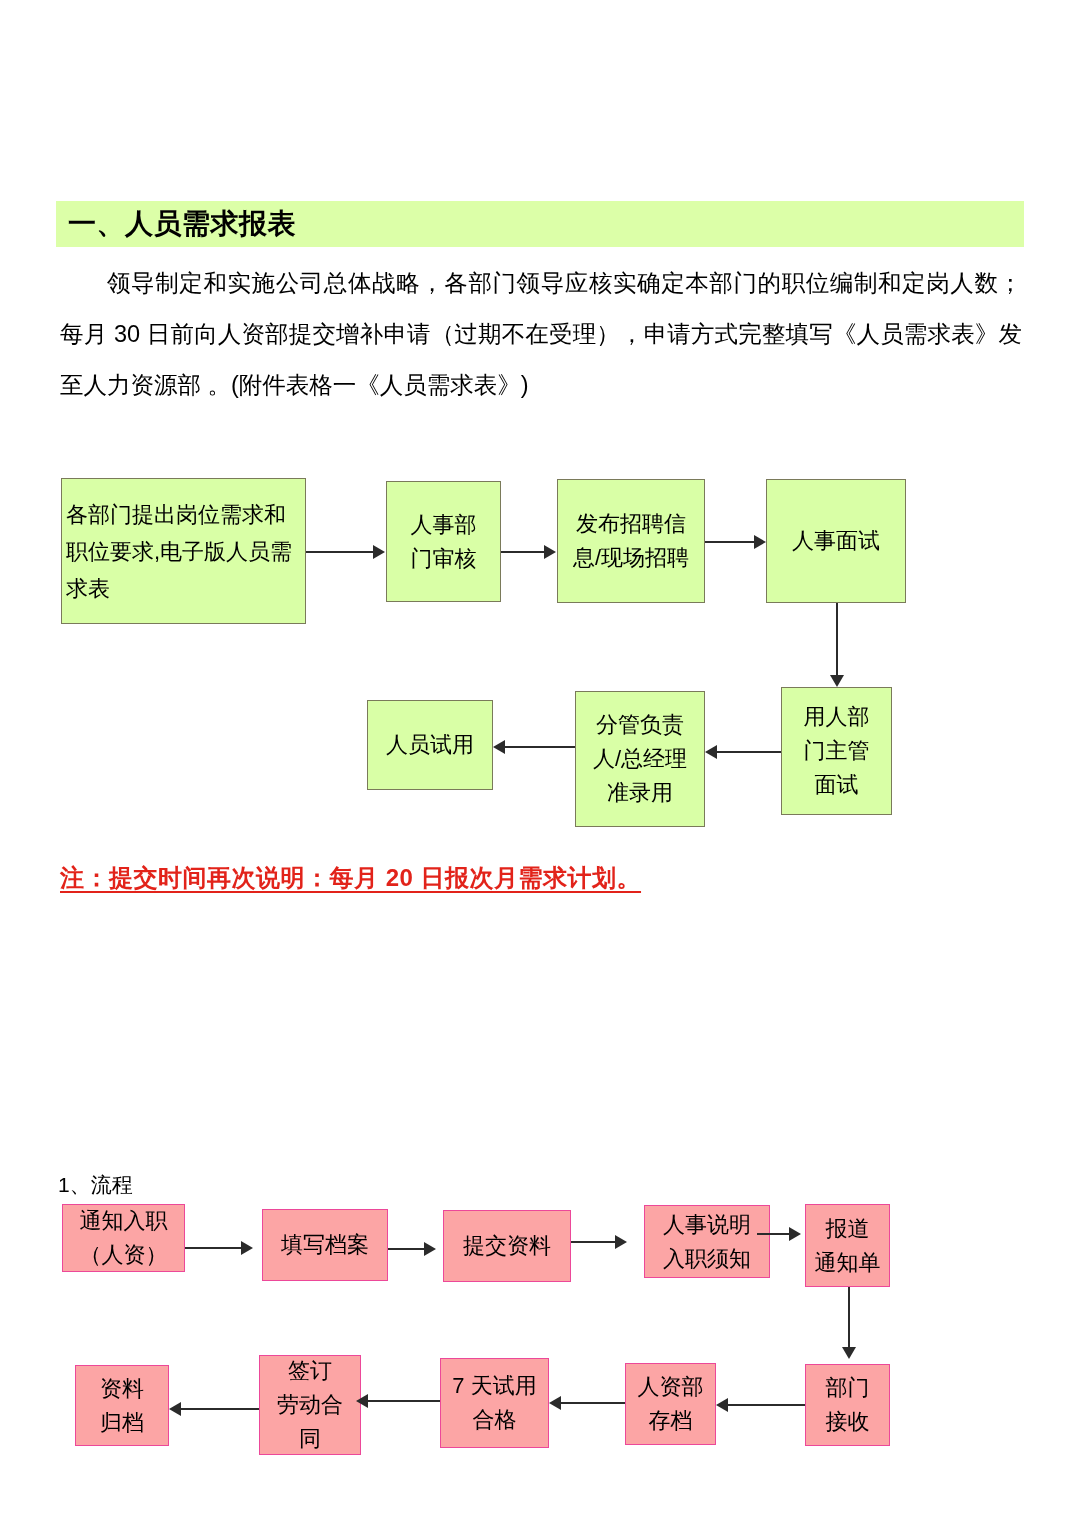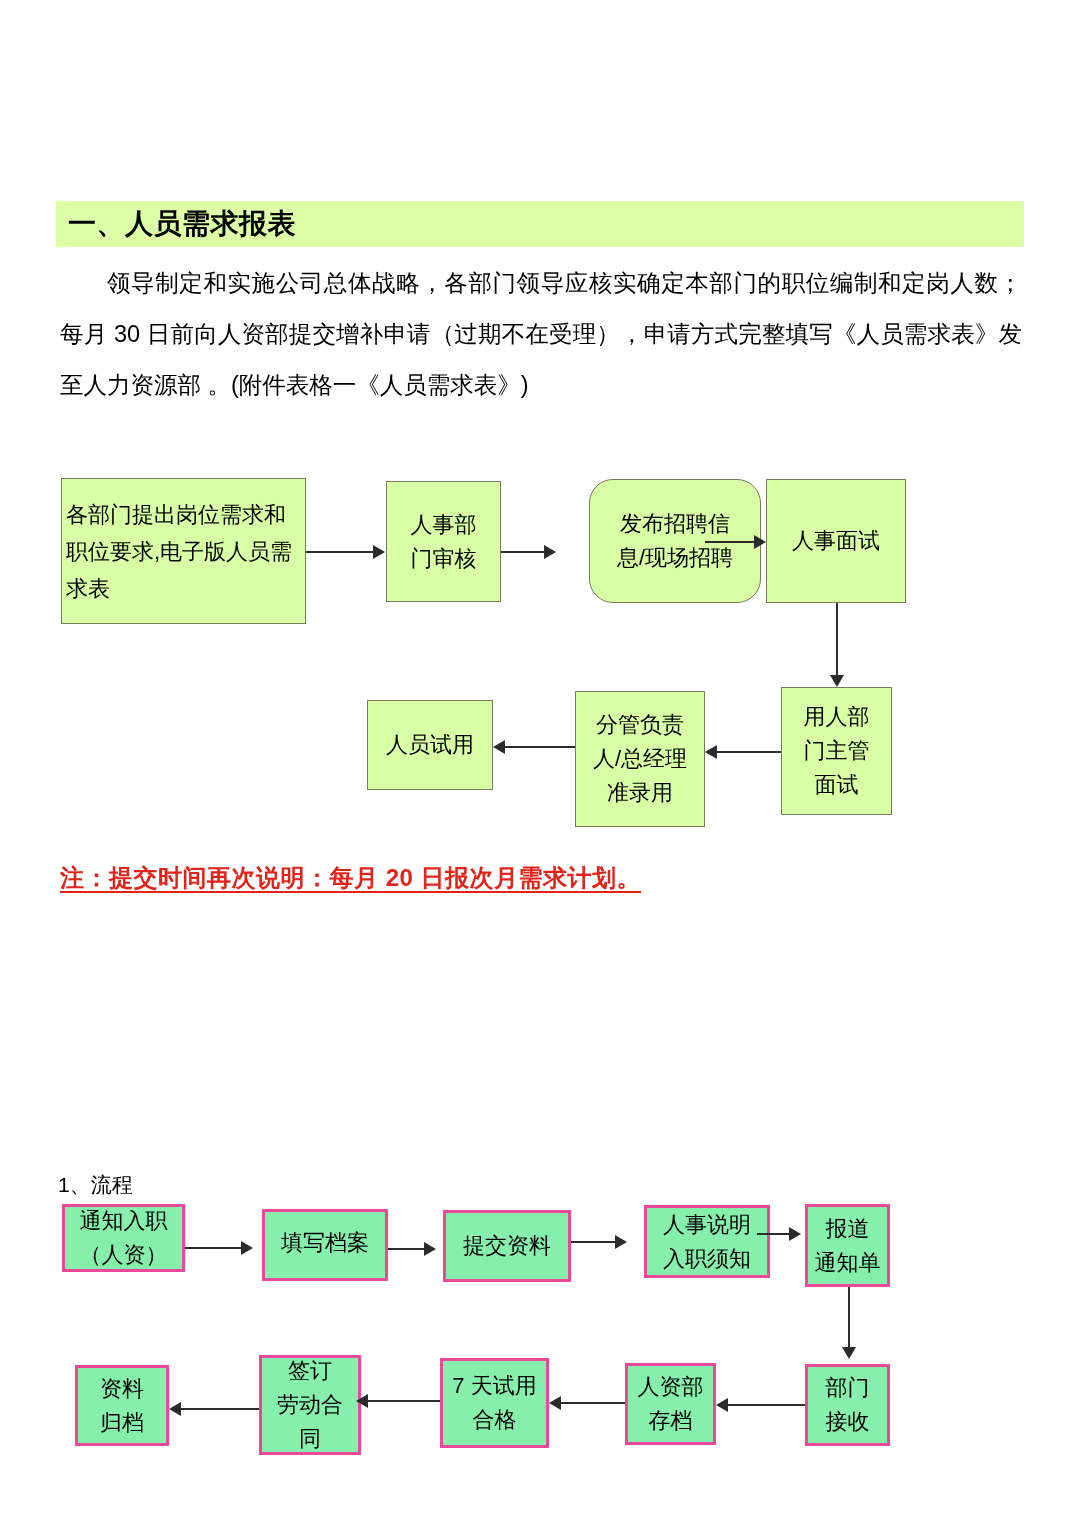--- a/index.html
+++ b/index.html
@@ -94,22 +94,22 @@
     line-height: 34px;
     color: #000;
     white-space: pre-line;
     padding: 0 4px;
   }
   .fbox.green {
     background: #D9FFA6;
     border: 1px solid #7a7a5a;
   }
   .fbox.yellow {
-    background: #86efac;
-    border: 3px solid #ec4899;
+    background: #fca5a5;
+    border: 1px solid #ec4899;
   }
   .fbox .box-text { display: block; }
 
   
   .conn-h {
     position: absolute;
     height: 0;
     border-top: 2.5px solid #2b2b2b;
   }
   .conn-v {
@@ -153,21 +153,21 @@
 
     <div class="fbox green" style="left:61px; top:478px; width:245px; height:146px;">
       <span class="box-text" style="text-align:left; line-height:37px;">各部门提出岗位需求和职位要求,电子版人员需求表</span>
     </div>
 
     <div class="fbox green" style="left:386px; top:481px; width:115px; height:121px;">
       <span class="box-text">人事部
 门审核</span>
     </div>
 
-    <div class="fbox green" style="left:589px; top:479px; width:172px; height:124px;border-radius:24px;">
+    <div class="fbox green" style="left:557px; top:479px; width:148px; height:124px;">
       <span class="box-text">发布招聘信
 息/现场招聘</span>
     </div>
 
     <div class="fbox green" style="left:766px; top:479px; width:140px; height:124px;">
       <span class="box-text">人事面试</span>
     </div>
 
     <div class="fbox green" style="left:781px; top:687px; width:111px; height:128px;">
       <span class="box-text">用人部
@@ -210,21 +210,21 @@
 
   <div class="subhead" style="left:58px; top:1172px;">1、流程</div>
 
   <div>
 
     <div class="fbox yellow" style="left:62px; top:1204px; width:123px; height:68px;">
       <span class="box-text">通知入职
 （人资）</span>
     </div>
 
-    <div class="fbox yellow" style="left:262px; top:1209px; width:126px; height:72px;font-family:Liberation Mono, monospace;">
+    <div class="fbox yellow" style="left:262px; top:1209px; width:126px; height:72px;">
       <span class="box-text">填写档案</span>
     </div>
 
     <div class="fbox yellow" style="left:443px; top:1210px; width:128px; height:72px;">
       <span class="box-text">提交资料</span>
     </div>
 
     <div class="fbox yellow" style="left:644px; top:1205px; width:126px; height:73px;">
       <span class="box-text">人事说明
 入职须知</span>

